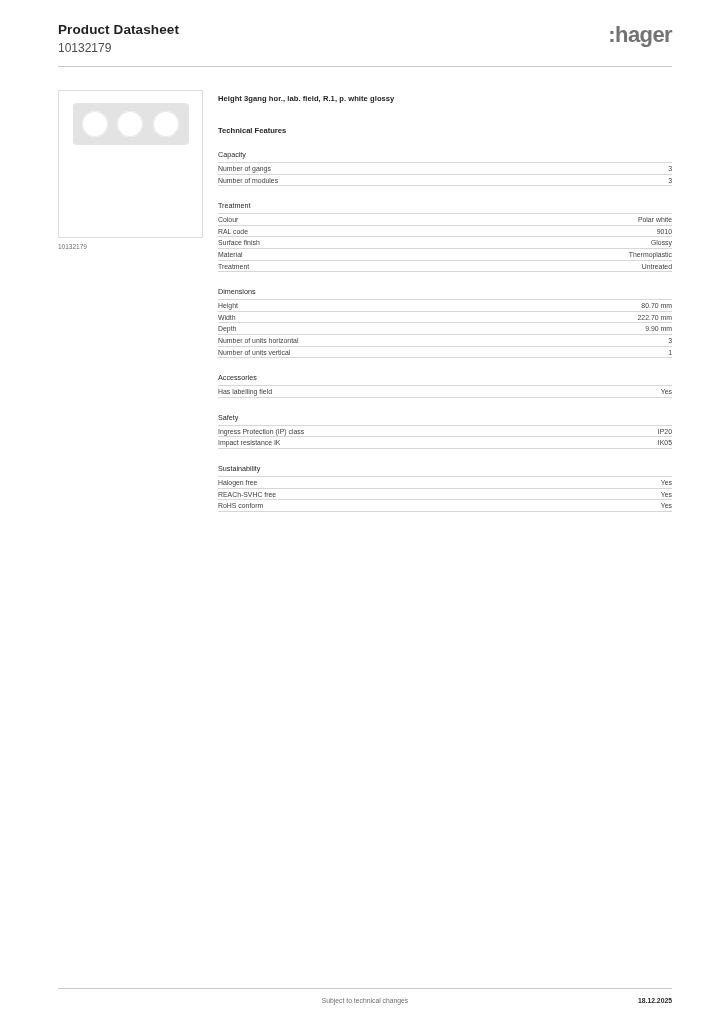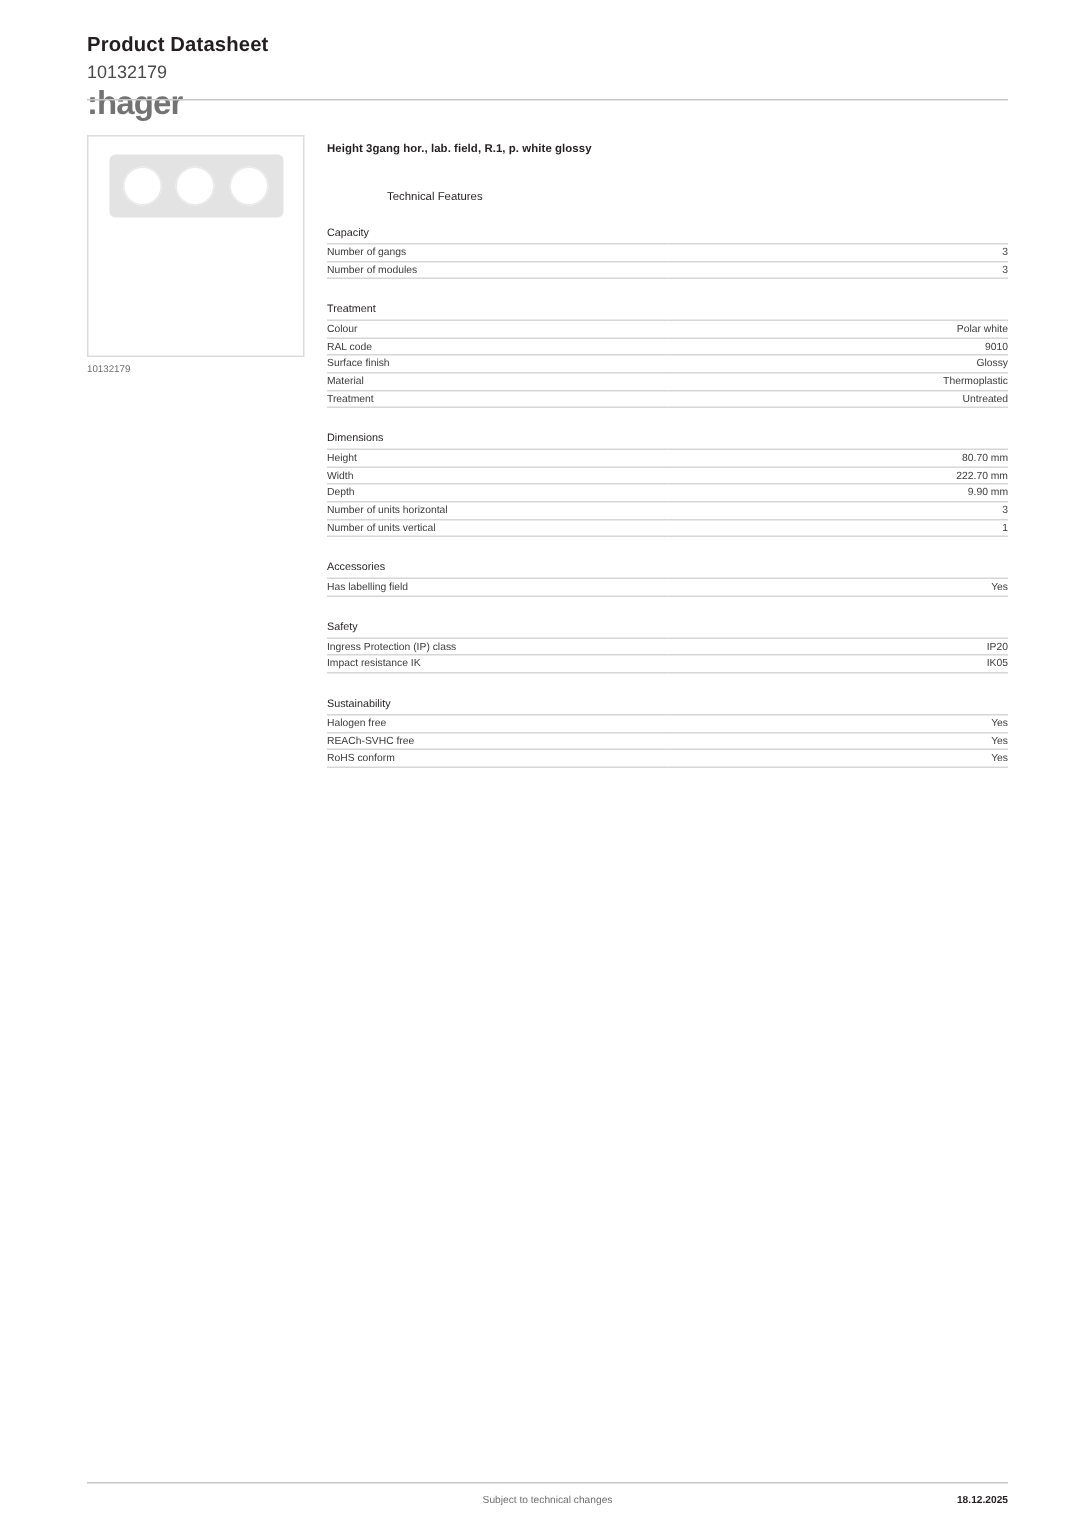--- a/index.html
+++ b/index.html
@@ -26,21 +26,20 @@
 
   
   .header {
     position: absolute;
     left: 58px;
     top: 22px;
     width: 614px;
     display: flex;
     align-items: flex-start;
     justify-content: space-between;
-    flex-direction: column;
   }
   .title-block { line-height: 1.25; }
   .doc-title {
     font-size: 13.5px;
     font-weight: bold;
     letter-spacing: 0.1px;
     color: #231f20;
   }
   .doc-subtitle {
     font-size: 12px;
@@ -113,24 +112,23 @@
     width: 454px;
   }
   .product-name {
     font-size: 7.6px;
     font-weight: bold;
     color: #231f20;
     letter-spacing: 0.05px;
   }
   .section-main-title {
     font-size: 7.6px;
-    font-weight: normal;
+    font-weight: bold;
     margin-top: 23px;
     color: #231f20;
-    margin-left: 40px;
   }
   .group { margin-top: 15px; }
   .group-title {
     font-size: 7.2px;
     font-weight: normal;
     color: #231f20;
     padding-bottom: 3px;
   }
   table.spec {
     width: 100%;

